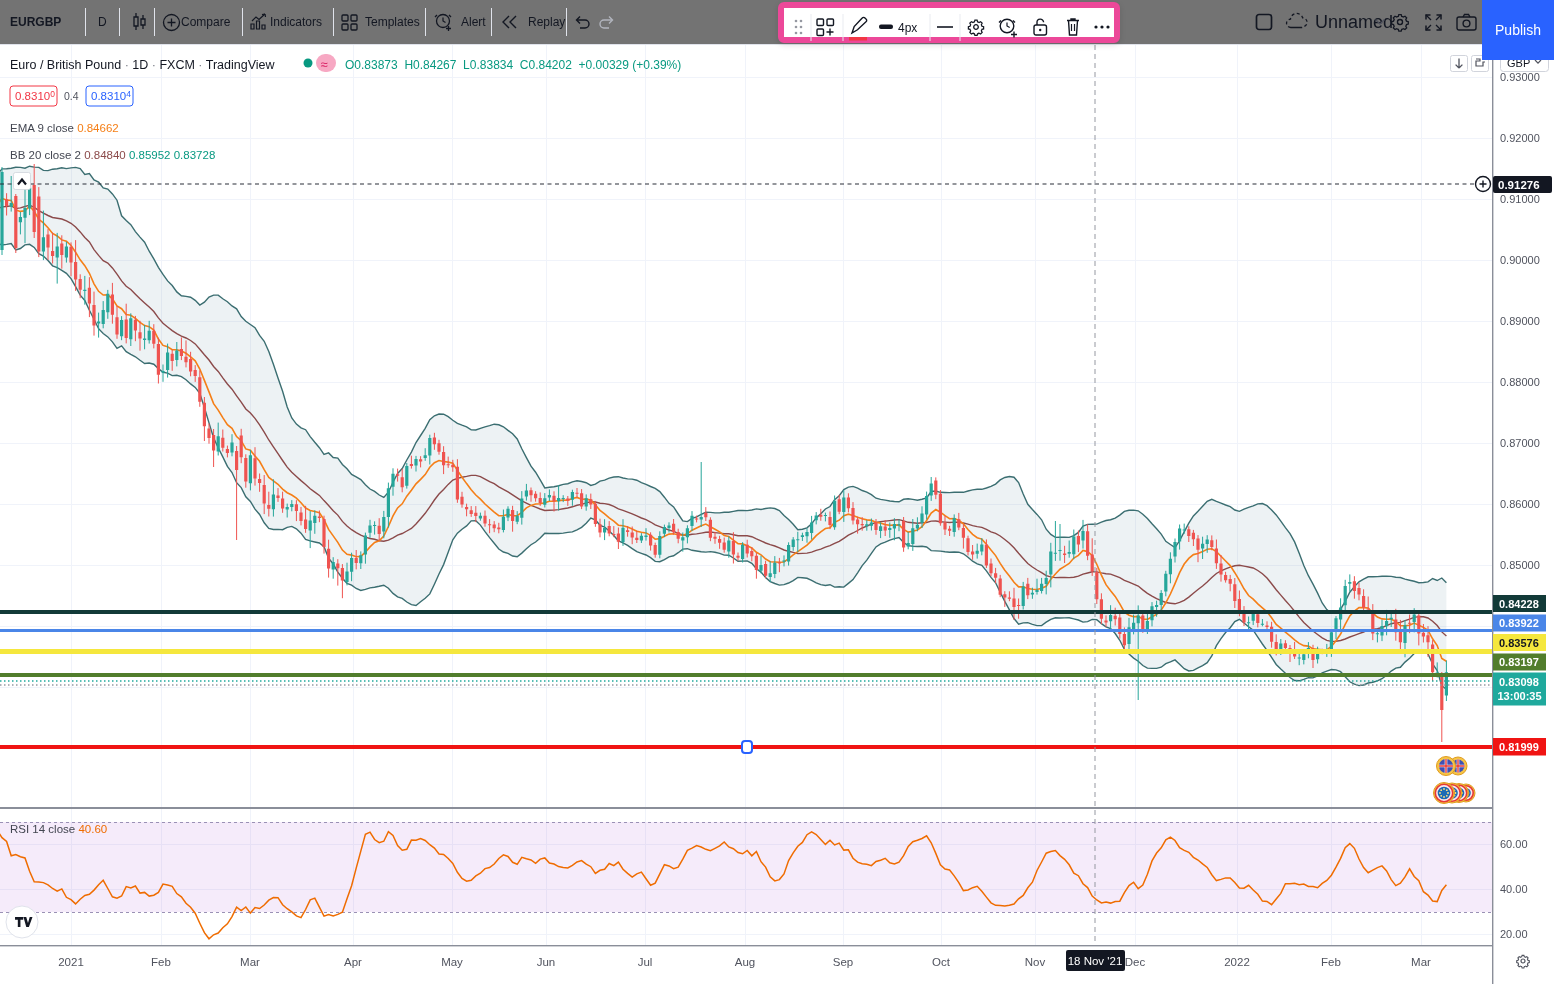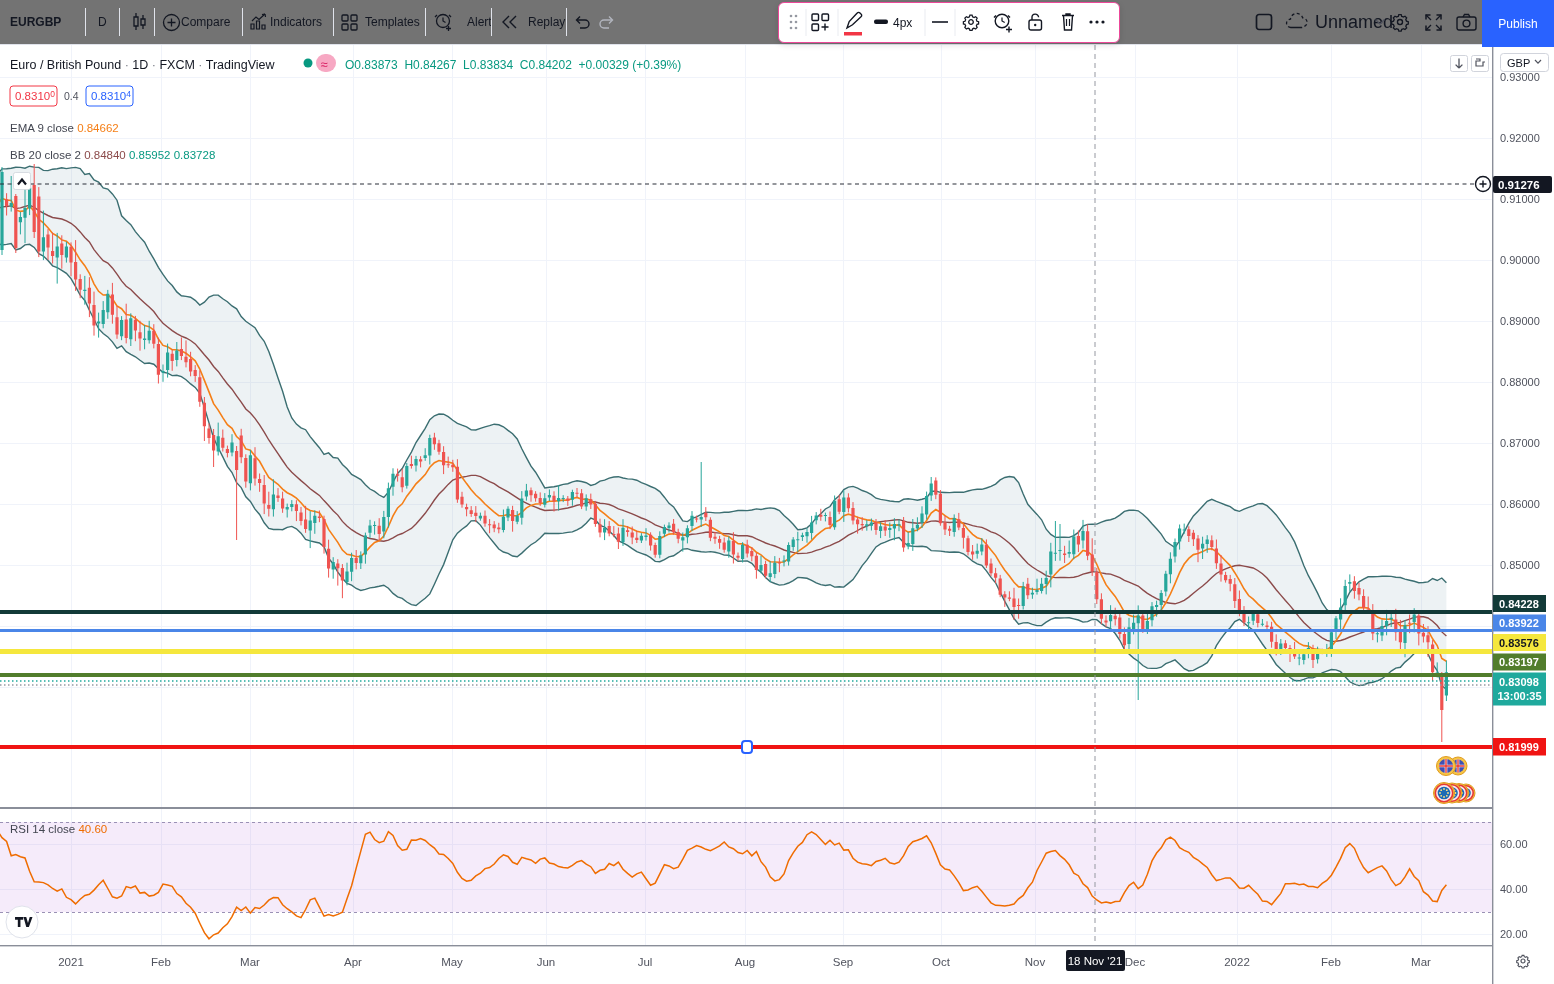--- a/index.html
+++ b/index.html
@@ -1,21 +1,21 @@
 <!DOCTYPE html>
 <html><head><meta charset="utf-8"><style>
 *{margin:0;padding:0;box-sizing:border-box}
 html,body{width:1554px;height:984px;overflow:hidden;background:#fff;font-family:"Liberation Sans",sans-serif}
 #page{position:relative;width:1554px;height:984px}
 #topbar{position:absolute;left:0;top:0;width:1554px;height:45px;background:#737373;border-bottom:1px solid #e0e3eb;z-index:5}
 .tb{position:absolute;top:0;height:44px;display:flex;align-items:center;color:#131722;font-size:12px}
 .sep{position:absolute;top:8px;height:28px;width:1px;background:#e0e3eb}
-.ftb{position:absolute;left:778px;top:2px;width:342px;height:41px;background:#fff;border:1px solid #ec4899;border-radius:6px;box-shadow:0 2px 6px rgba(0,0,0,.12);z-index:6}
+.ftb{position:absolute;left:778px;top:2px;width:342px;height:41px;background:#fff;border:6px solid #ec4899;border-radius:6px;box-shadow:0 2px 6px rgba(0,0,0,.12);z-index:6}
 svg.ic{display:block}
-#publish{position:absolute;right:0;top:0;width:72px;height:47px;background:#2962ff;color:#fff;font-size:12px;display:flex;align-items:center;justify-content:center}
+#publish{position:absolute;right:0;top:0;width:72px;height:60px;background:#2962ff;color:#fff;font-size:14px;display:flex;align-items:center;justify-content:center}
 </style></head><body>
 <div id="page">
 <svg width="1554" height="984" viewBox="0 0 1554 984" style="position:absolute;left:0;top:0">
 <clipPath id="cp">
         <rect x="0" y="45" width="1492" height="763"></rect>
       </clipPath>
 <clipPath id="cr">
         <rect x="0" y="808" width="1492" height="138"></rect>
       </clipPath>
 <rect x="0" y="45" width="1554" height="939" fill="#ffffff"></rect>
@@ -224,21 +224,21 @@
         <span style="margin-left:7px">Templates</span>
       </div>
   <div class="sep" style="left:425px"></div>
   <div class="tb" style="left:433px">
         <svg class="ic" width="20" height="20" viewBox="0 0 20 20">
           <circle cx="10" cy="9" r="6.5" fill="none" stroke="#131722" stroke-width="1.3"></circle>
           <path d="M10 5.5V9l2.5 1.5" fill="none" stroke="#131722" stroke-width="1.2"></path>
           <path d="M4 3L2 5M16 3l2 2" stroke="#131722" stroke-width="1.3"></path>
           <path d="M13 16.5h5M15.5 14v5" stroke="#131722" stroke-width="1.3"></path>
         </svg>
-        <span style="margin-left:14px">Alert</span>
+        <span style="margin-left:8px">Alert</span>
       </div>
   <div class="sep" style="left:491px"></div>
   <div class="tb" style="left:501px">
         <svg class="ic" width="16" height="14" viewBox="0 0 16 14">
           <path d="M8 1L2 7l6 6M15 1L9 7l6 6" fill="none" stroke="#131722" stroke-width="1.4"></path>
         </svg>
         <span style="margin-left:11px">Replay</span>
       </div>
   <div class="sep" style="left:566px"></div>
   <div class="tb" style="left:574px">

